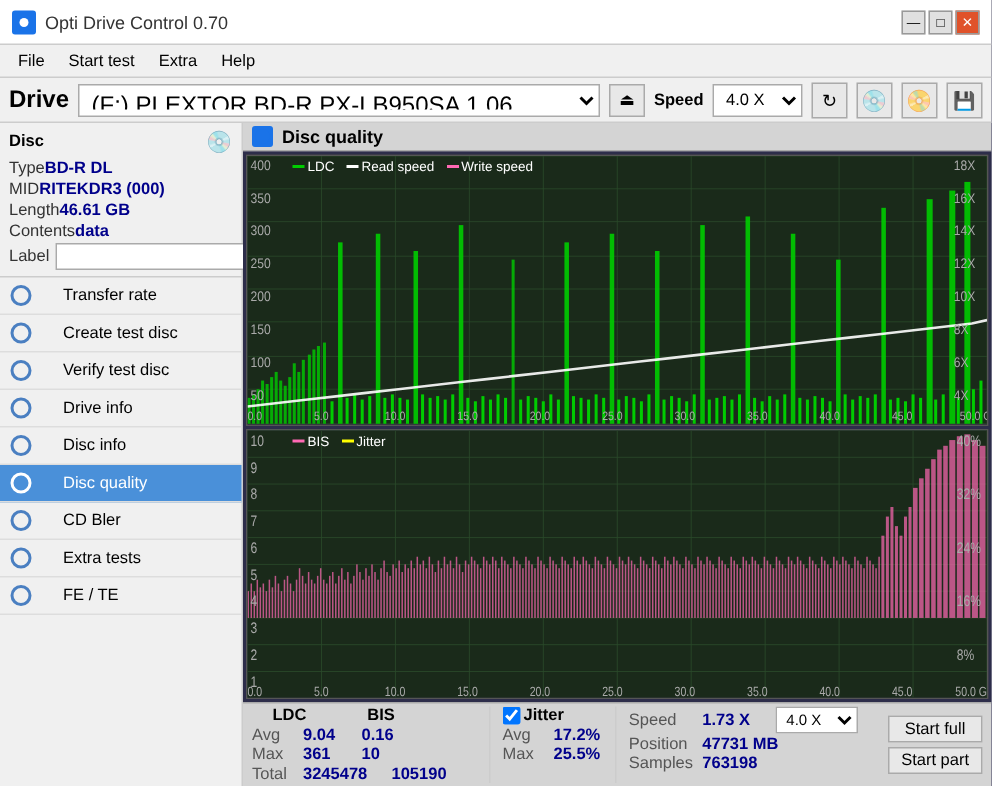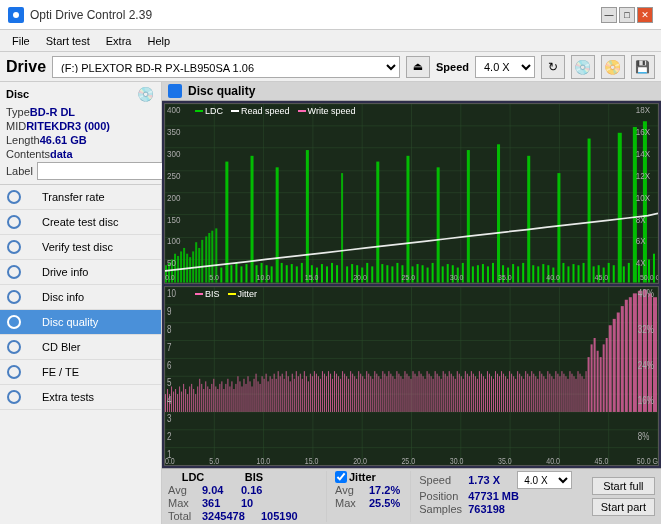--- a/index.html
+++ b/index.html
@@ -47,21 +47,21 @@
       display: flex;
       align-items: center;
       padding: 2px 6px;
       border-bottom: 1px solid #ccc;
       gap: 6px;
     }
     .drive-label { font-size: 16px; font-weight: bold; }
     .drive-select {
       flex: 1;
       height: 22px;
-      font-size: 11px;
+      font-size: 16px;
       border: 1px solid #aaa;
       background: white;
       padding: 4px 4px;
     }
     .drive-btn {
       height: 22px;
       width: 24px;
       border: 1px solid #aaa;
       background: #e8e8e8;
       cursor: pointer;
@@ -262,21 +262,21 @@
 <body>
 
 <div class="title-bar">
   <div class="title-bar-left">
     <div class="title-bar-icon">
       <svg width="16" height="16">
           <circle cx="8" cy="8" r="6" fill="#1a73e8"></circle>
           <circle cx="8" cy="8" r="3" fill="white"></circle>
         </svg>
     </div>
-    <span class="title-text">Opti Drive Control 2.39</span>
+    <span class="title-text">Opti Drive Control 0.70</span>
   </div>
   <div class="title-bar-controls">
     <div class="title-btn">—</div>
     <div class="title-btn">□</div>
     <div class="title-btn" style="background:#e0522a;color:white;">✕</div>
   </div>
 </div>
 
 <div class="menu-bar">
   <span class="menu-item">File</span>
@@ -373,27 +373,27 @@
       <div class="nav-item">
         <div class="nav-icon">
             <div class="nav-icon-circle"></div>
           </div>
         <span>CD Bler</span>
       </div>
       <div class="nav-item">
         <div class="nav-icon">
             <div class="nav-icon-circle"></div>
           </div>
-        <span>FE / TE</span>
+        <span>Extra tests</span>
       </div>
       <div class="nav-item">
         <div class="nav-icon">
             <div class="nav-icon-circle"></div>
           </div>
-        <span>Extra tests</span>
+        <span>FE / TE</span>
       </div>
     </div>
 
     <div style="flex:1;"></div>
   </div>
 
   <div class="content-area">
 
     <div class="chart-header">
       <div class="chart-header-icon">

